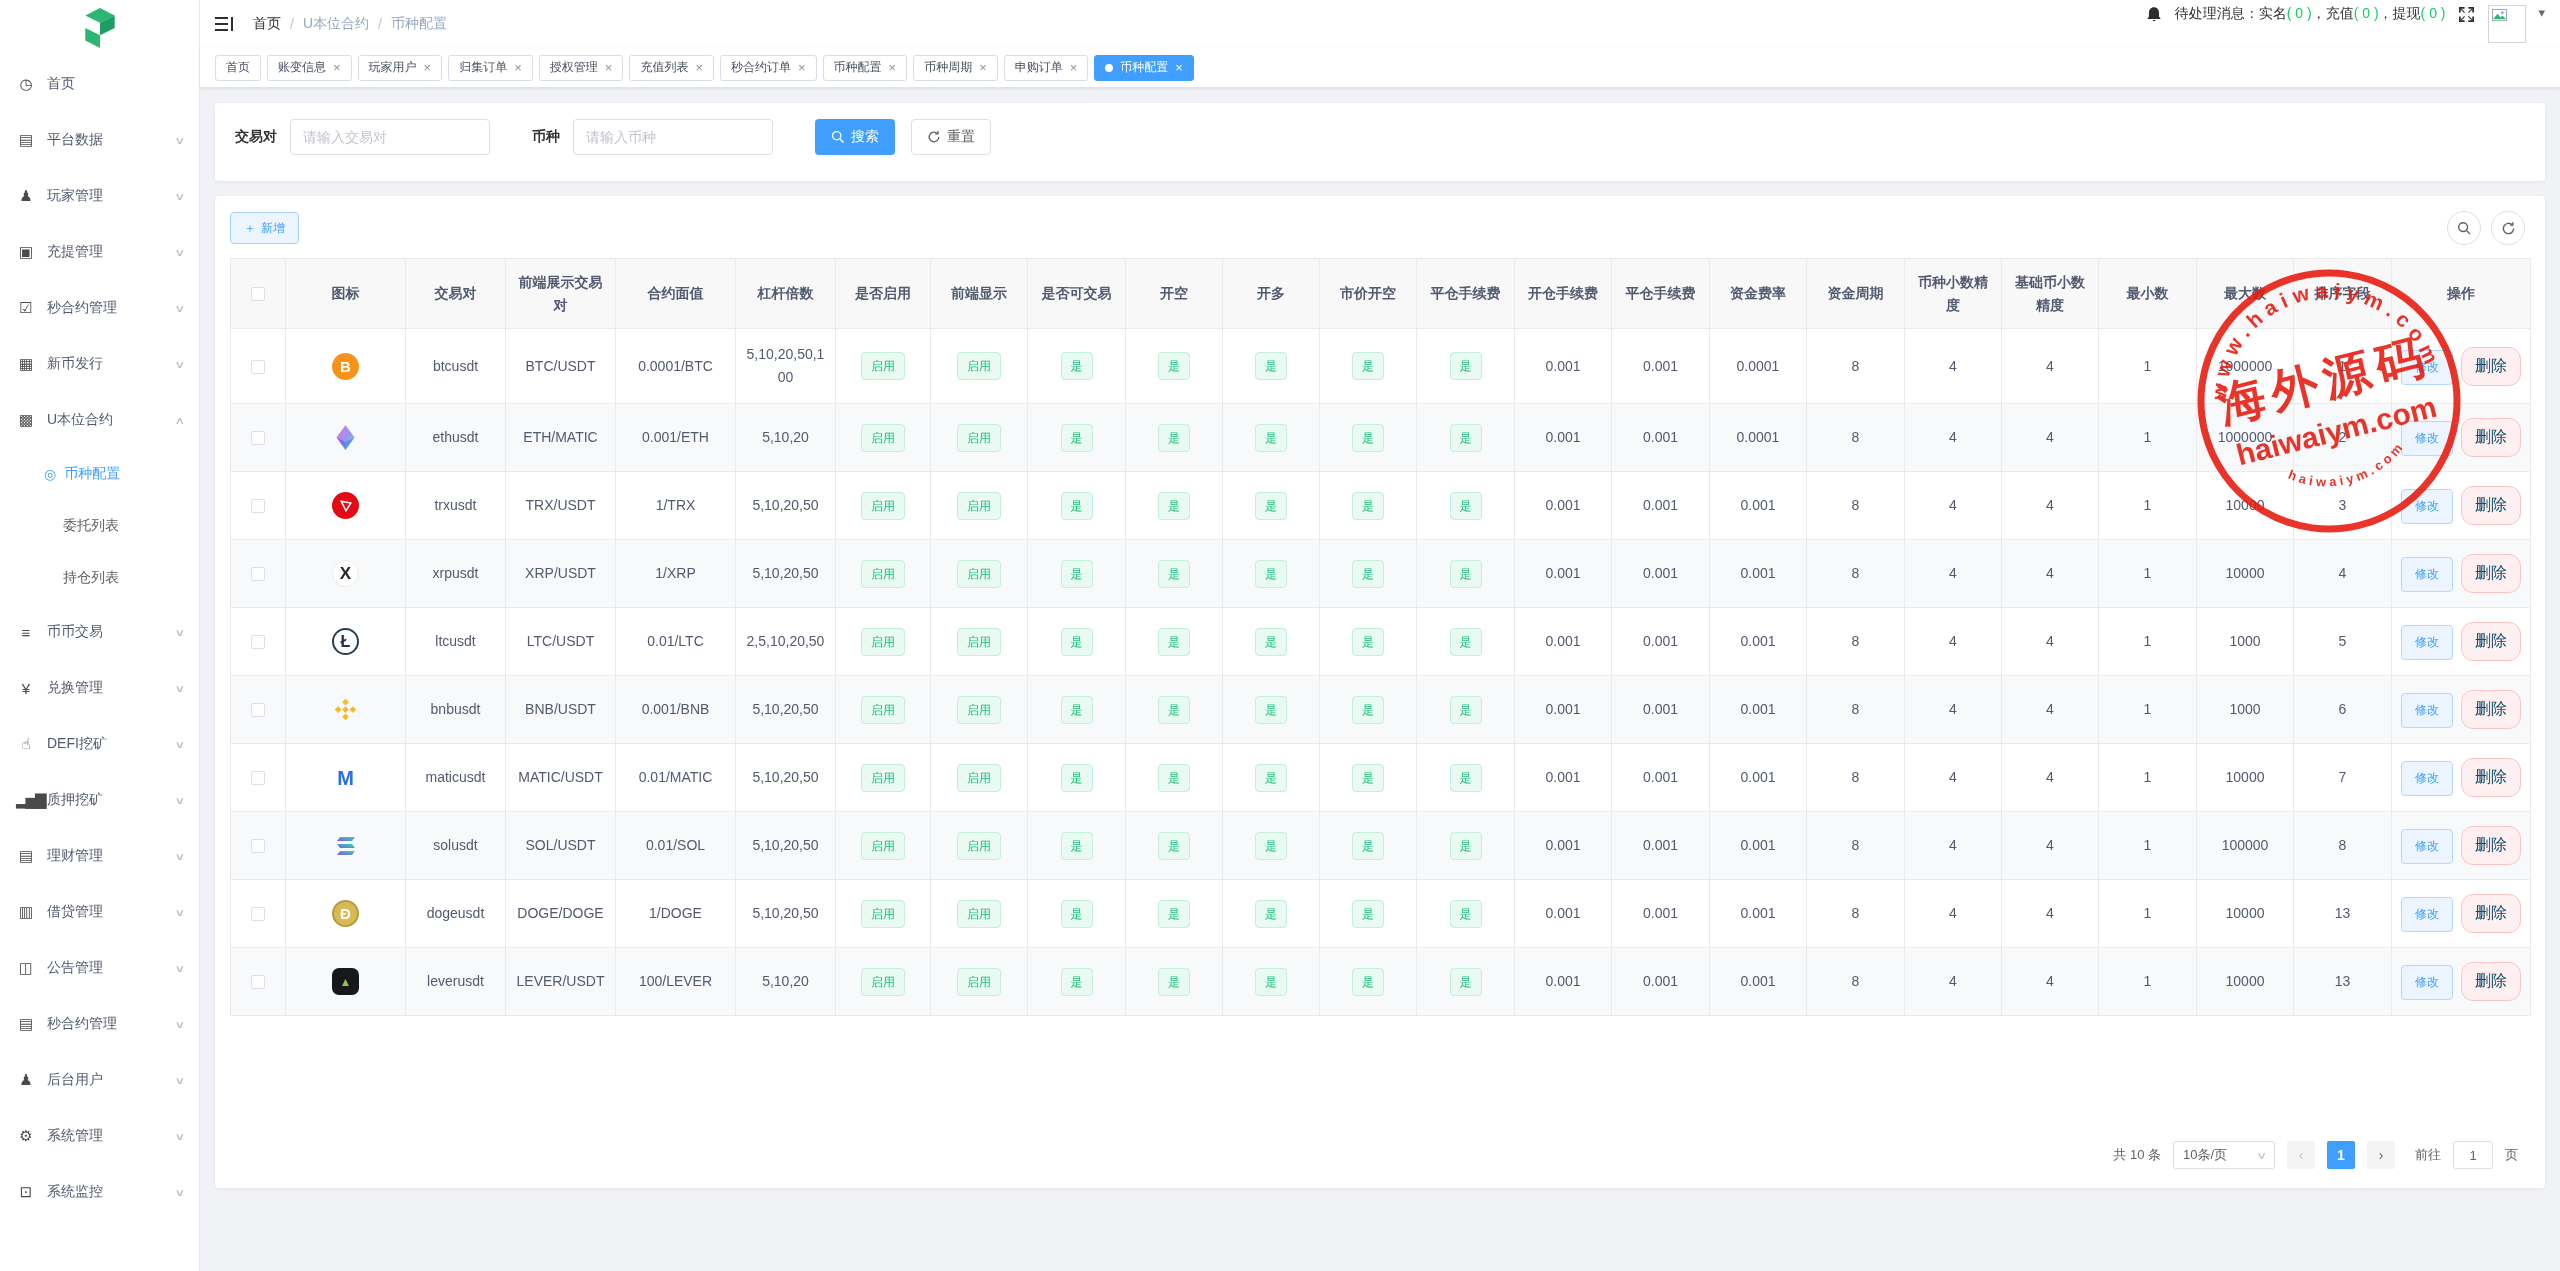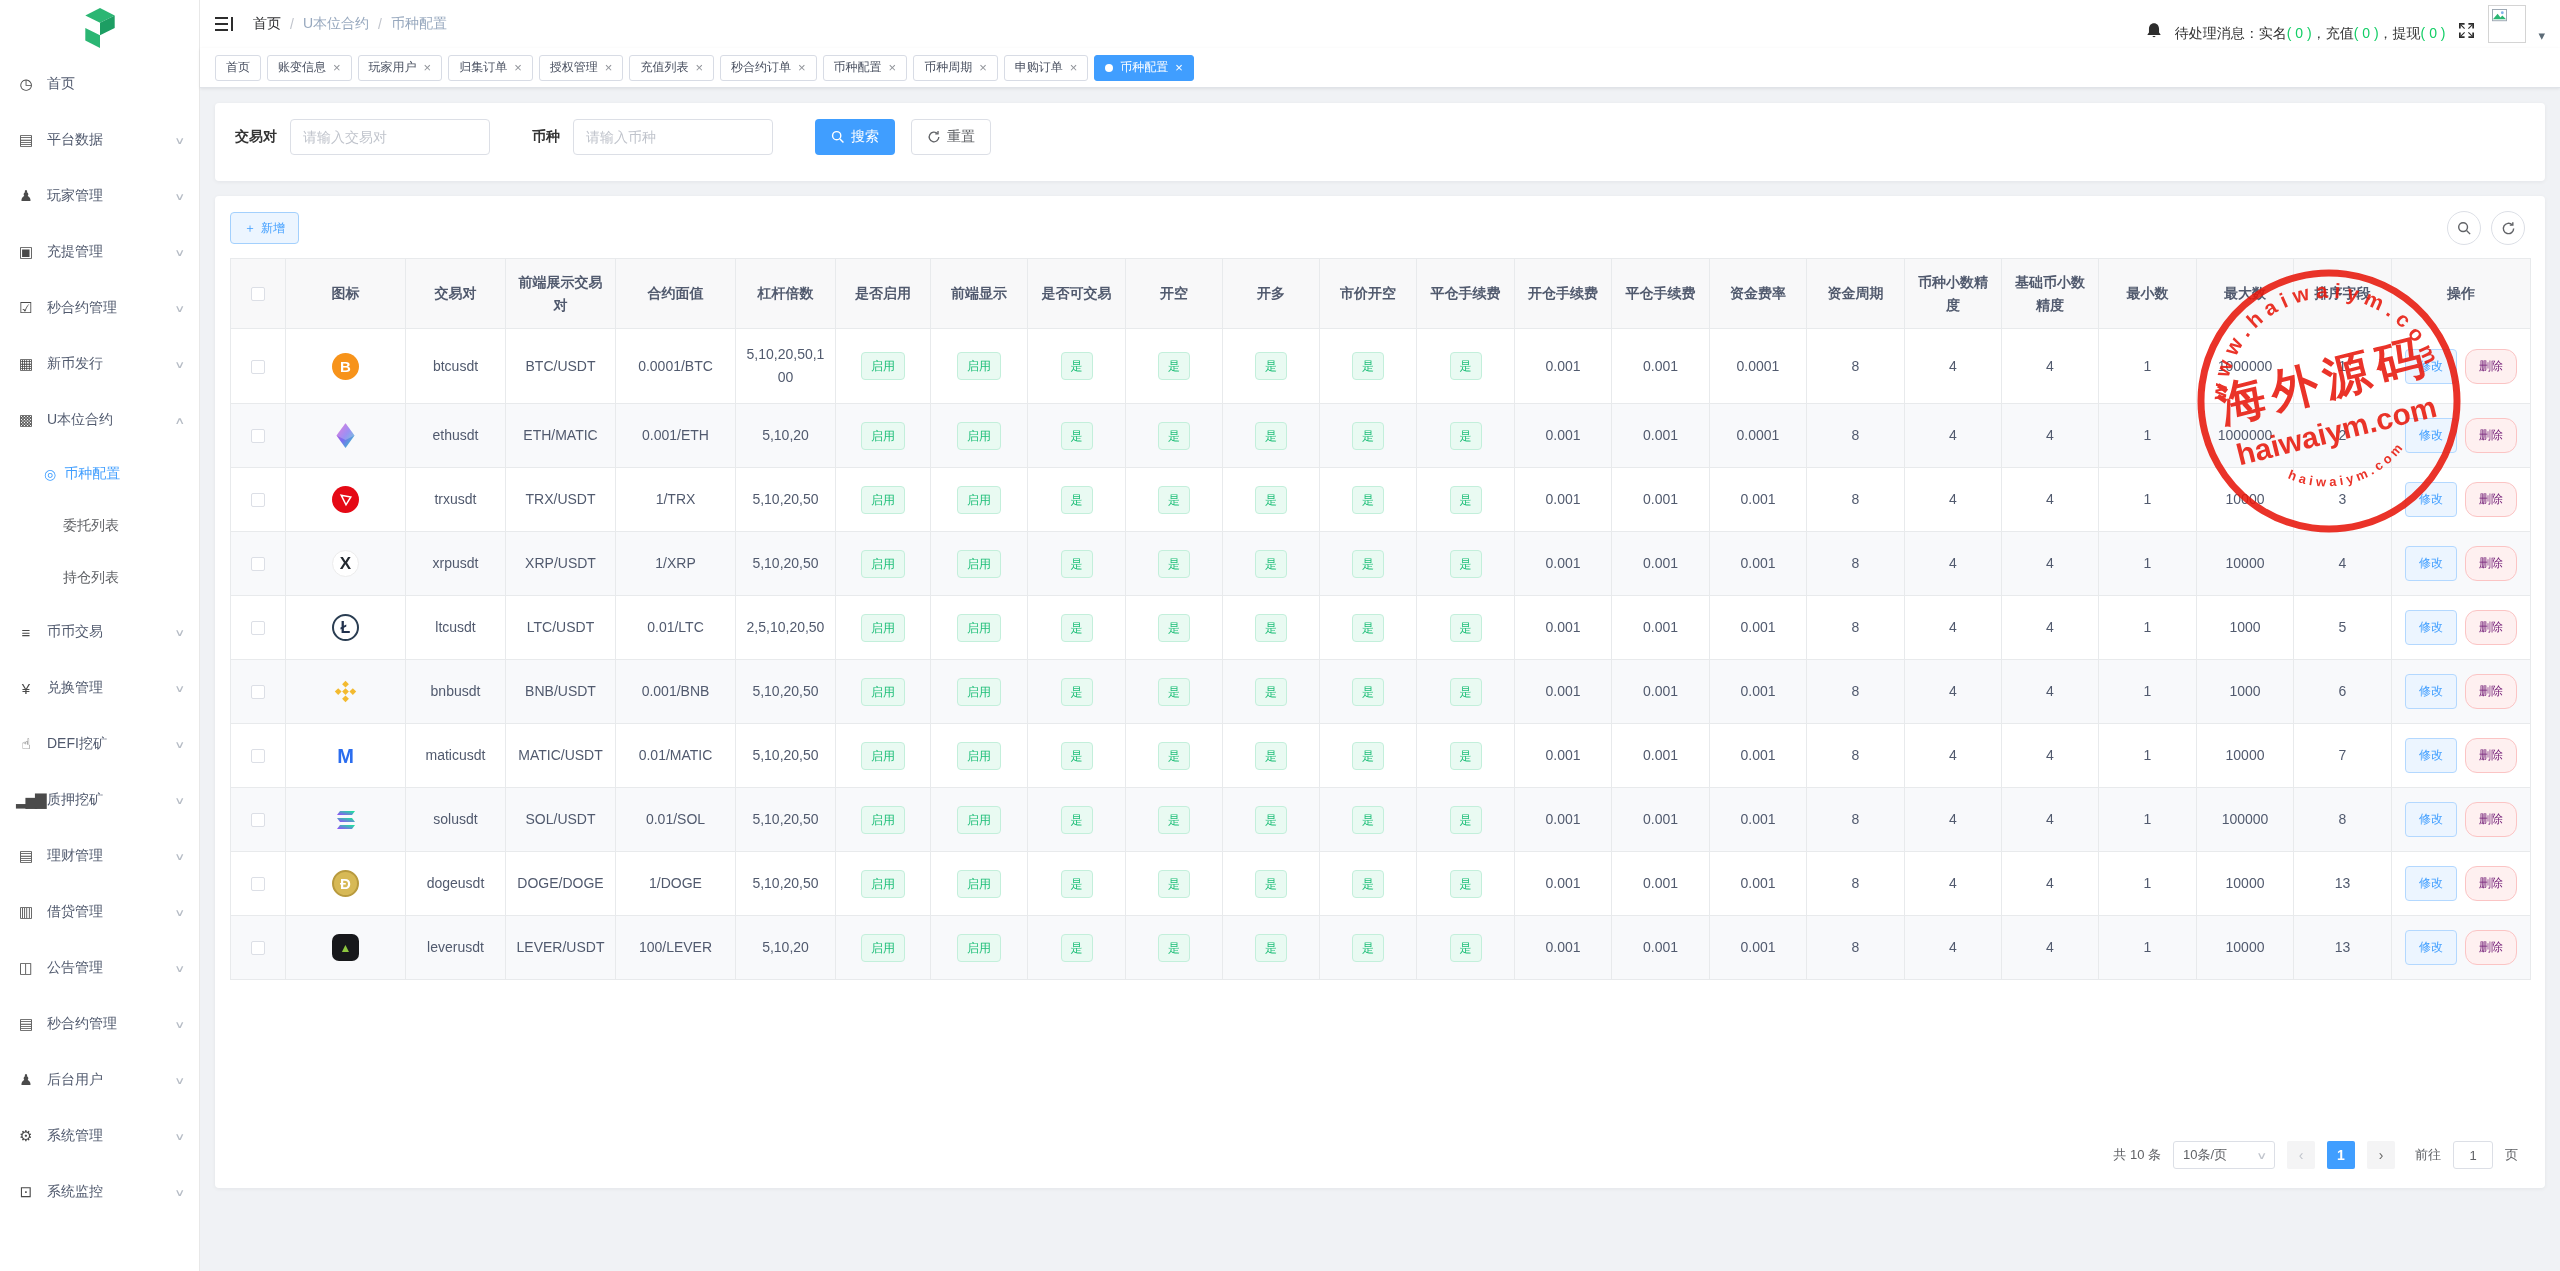--- a/index.html
+++ b/index.html
@@ -20,21 +20,21 @@
   .s-item .s-ic{color:#409eff;width:auto;margin-right:8px;font-size:14px;letter-spacing:0}
 
   
   .main{flex:1;display:flex;flex-direction:column;min-width:0}
   .topbar{height:48px;background:#fff;display:flex;align-items:center;padding:0 15px;flex:none}
   .hamb{margin-right:18px;display:flex;align-items:center;cursor:pointer}
   .breadcrumb{display:flex;align-items:center;gap:9px;font-size:14px}
   .bc-item{color:#97a8be}
   .bc-item.first{color:#303133}
   .bc-sep{color:#c0c4cc}
-  .topbar-right{margin-left:auto;display:flex;align-items:flex-end;gap:12px;font-size:14px;color:#333}
+  .topbar-right{margin-left:auto;display:flex;align-items:flex-start;gap:12px;font-size:14px;color:#333}
   .green{color:#13ce66}
   .avatar{width:38px;height:38px;border:1px solid #d4d4d4;background:#fff;display:flex;align-items:flex-start;padding:3px;cursor:pointer}
   .caret{color:#5c6b77;font-size:13px;cursor:pointer}
 
   .tabsbar{height:40px;background:#fff;border-bottom:1px solid #e0e3e8;box-shadow:0 1px 3px rgba(0,0,0,.08);
            display:flex;align-items:center;padding:0 15px;gap:6px;flex:none;position:relative;z-index:2}
   .tab{height:26px;display:inline-flex;align-items:center;gap:7px;padding:0 10px;border:1px solid #d8dce5;
        background:#fff;color:#495060;font-size:12px;border-radius:3px;cursor:pointer;white-space:nowrap}
   .tab .x{font-style:normal;color:#909399;font-size:13px;line-height:1;cursor:pointer}
   .tab.active{background:#409eff;border-color:#409eff;color:#fff}
@@ -65,21 +65,21 @@
                align-items:center;justify-content:center;cursor:pointer;color:#606266}
 
   table{width:100%;border-collapse:collapse;table-layout:fixed;flex:none}
   th,td{border:1px solid #e8eaec;text-align:center;vertical-align:middle;word-break:break-all;line-height:23px}
   thead th{background:#f8f8f9;color:#515a6e;font-weight:bold;font-size:14px;height:70px;padding:10px 8px}
   td{color:#515a6e;font-size:14px;height:63px;padding:14px 8px}
   tbody tr:nth-child(even){background:#f8f9fb}
   .cb{display:inline-block;width:14px;height:14px;border:1px solid #dcdfe6;border-radius:2px;background:#fff;vertical-align:middle;cursor:pointer}
   .tag{display:inline-block;padding:7px 9px;font-size:12px;line-height:1;color:#1cbe77;background:#e9faf2;border:1px solid #c3efdb;border-radius:4px;cursor:pointer}
   .btn-edit{padding:8px 13px;font-size:12px;border-radius:4px;background:#ecf5ff;border:1px solid #b3d8ff;color:#409eff;cursor:pointer;margin-right:8px}
-  .btn-del{padding:8px 13px;font-size:12px;border-radius:12px;background:#fef0f0;border:1px solid #fbc4c4;color:#701a75;cursor:pointer}
+  .btn-del{padding:8px 13px;font-size:16px;border-radius:12px;background:#fef0f0;border:1px solid #fbc4c4;color:#0c4a6e;cursor:pointer}
   .coin,.coin-sq{display:inline-flex;width:27px;height:27px;border-radius:50%;align-items:center;justify-content:center;font-size:15px;font-weight:bold;line-height:1}
   .coin-sq{border-radius:7px}
   .coin-wrap{display:inline-flex;align-items:center;justify-content:center;vertical-align:middle}
 
   .pagination{margin-top:auto;display:flex;align-items:center;justify-content:flex-end;gap:12px;padding:10px 12px 4px;font-size:13px;color:#606266;flex:none}
   .psel{width:102px;height:28px;border:1px solid #dcdfe6;border-radius:3px;display:inline-flex;align-items:center;
         justify-content:space-between;padding:0 9px;background:#fff;cursor:pointer}
   .psel .pc{color:#c0c4cc;font-size:10px;transform:scaleX(1.5)}
   .pbtn{min-width:28px;height:28px;background:#f4f4f5;border-radius:2px;display:inline-flex;align-items:center;justify-content:center;font-size:14px;cursor:pointer;color:#c0c4cc}
   .pbtn.nx{color:#666}

